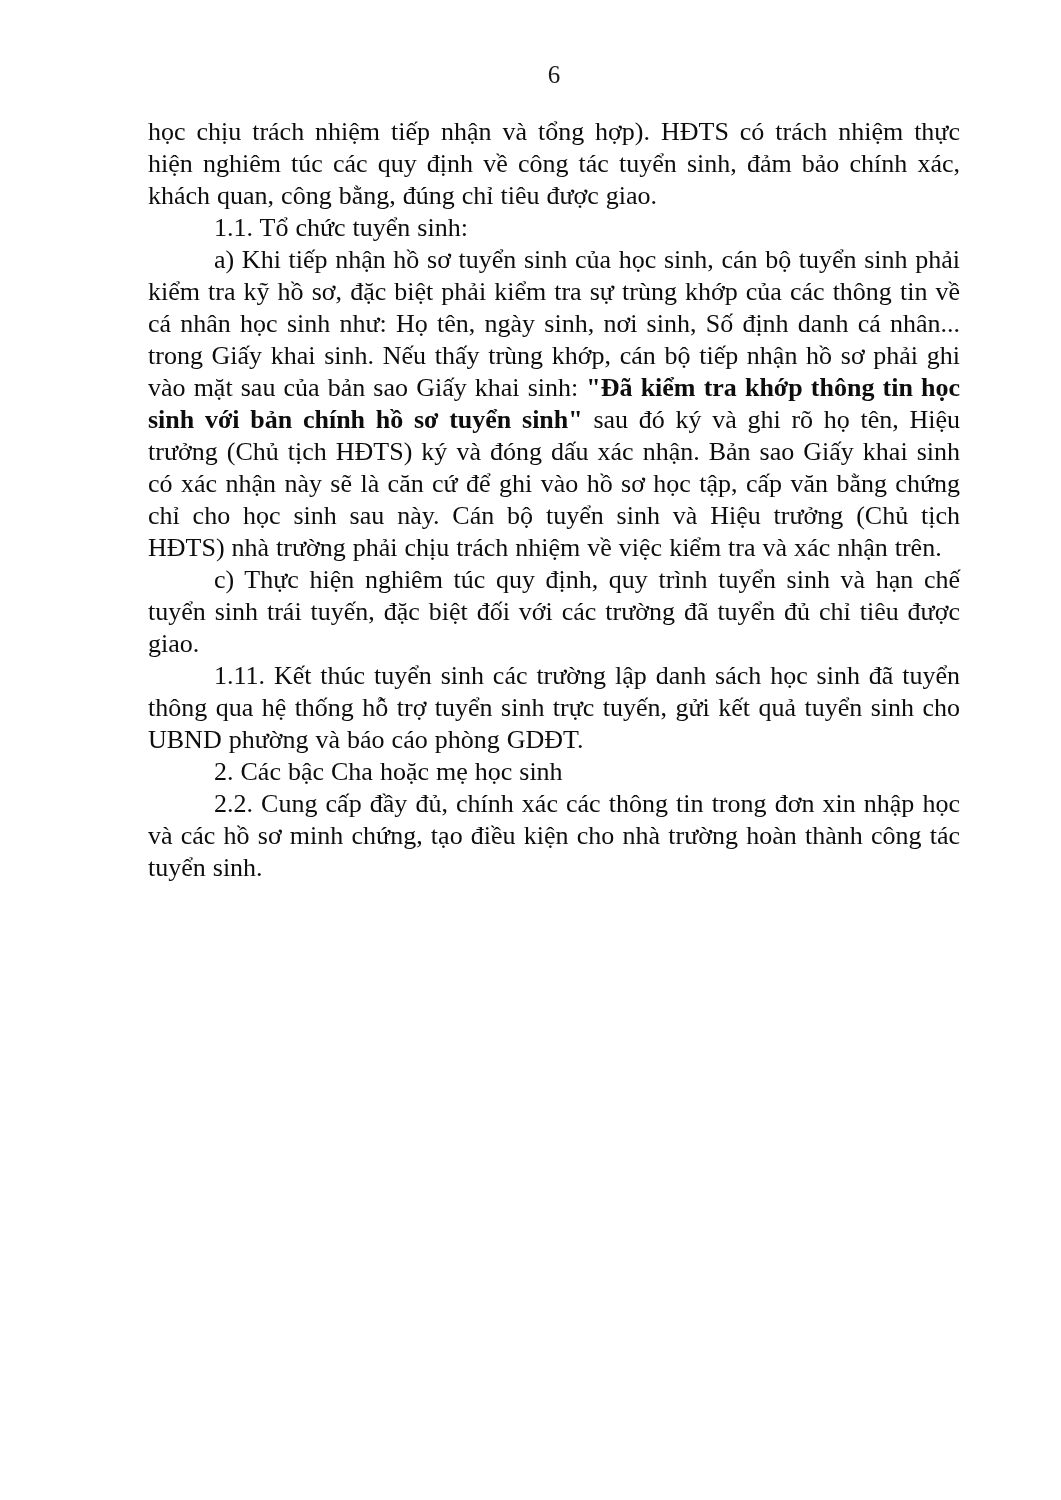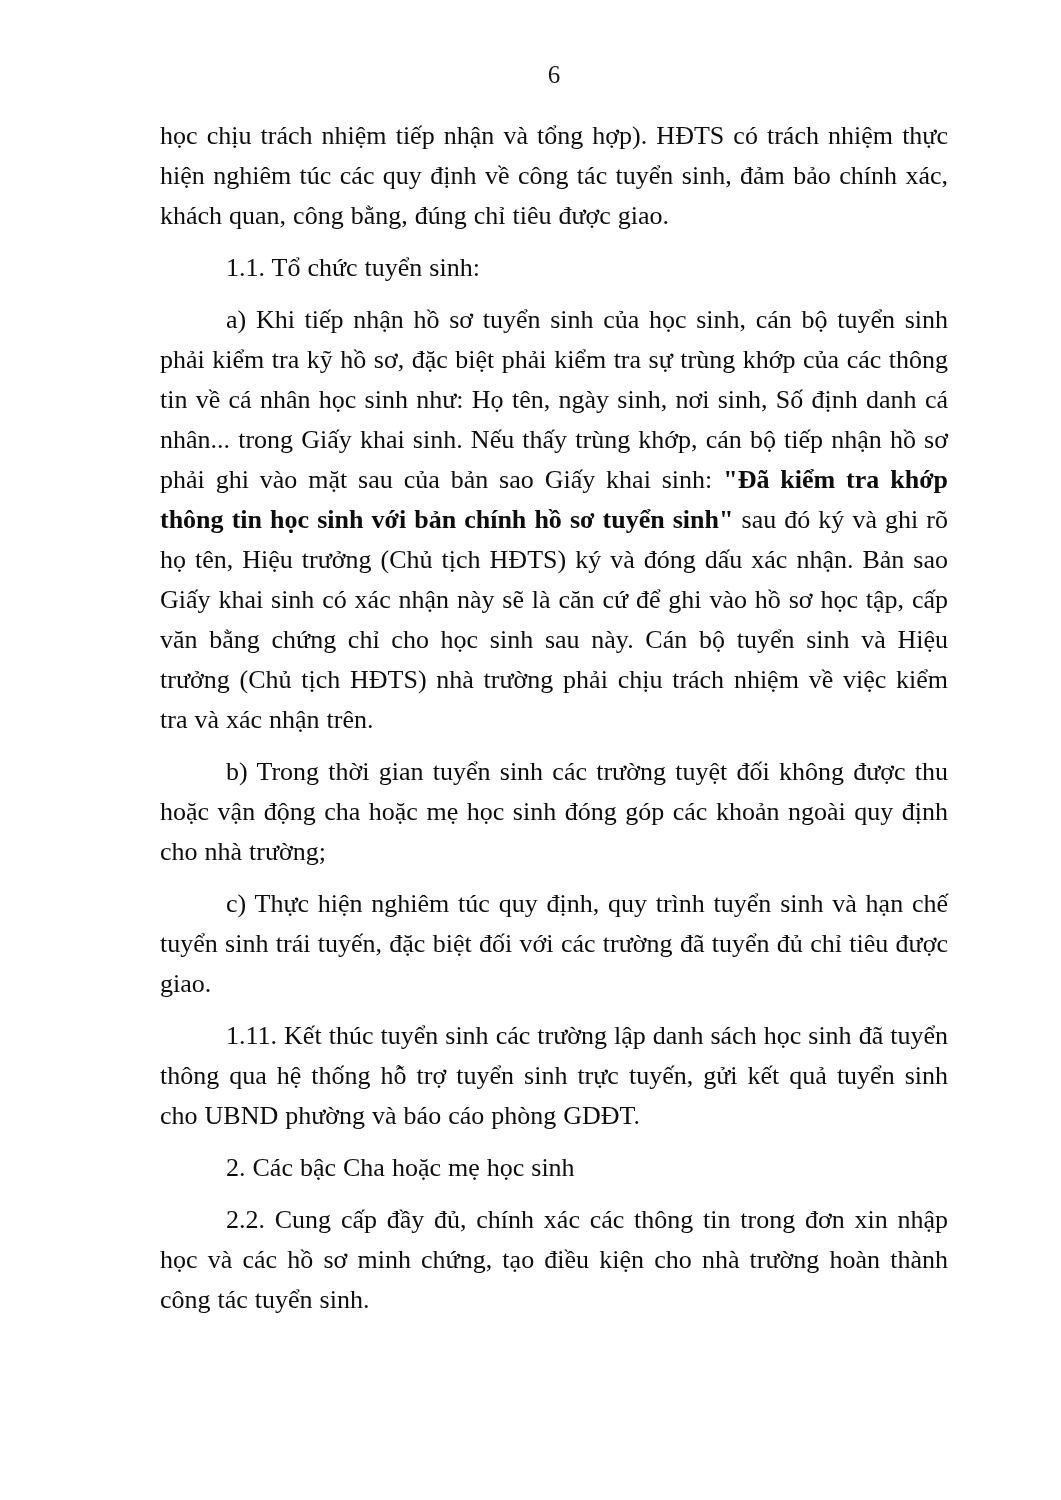--- a/index.html
+++ b/index.html
@@ -22,23 +22,23 @@
     background: #ffffff;
   }
   .page-number {
     text-align: center;
     font-size: 25px;
     line-height: 30px;
     margin-bottom: 26px;
     color: #1a1a1a;
   }
   .content p.para {
-    margin: 12px;
+    margin: 0;
     font-size: 26px;
-    line-height: 40px;
+    line-height: 32px;
     text-align: justify;
     text-indent: 66px;
     word-spacing: 0.5px;
   }
   .content p.para.no-indent {
     text-indent: 0;
   }
   .content b {
     font-weight: bold;
   }
@@ -49,21 +49,20 @@
 <div class="page">
   <div class="page-number">6</div>
 
   <div class="content">
     <p class="para no-indent">học chịu trách nhiệm tiếp nhận và tổng hợp). HĐTS có trách nhiệm thực hiện nghiêm túc các quy định về công tác tuyển sinh, đảm bảo chính xác, khách quan, công bằng, đúng chỉ tiêu được giao.</p>
 
     <p class="para">1.1. Tổ chức tuyển sinh:</p>
 
     <p class="para"><span>a) Khi tiếp nhận hồ sơ tuyển sinh của học sinh, cán bộ tuyển sinh phải kiểm tra kỹ hồ sơ, đặc biệt phải kiểm tra sự trùng khớp của các thông tin về cá nhân học sinh như: Họ tên, ngày sinh, nơi sinh, Số định danh cá nhân... trong Giấy khai sinh. Nếu thấy trùng khớp, cán bộ tiếp nhận hồ sơ phải ghi vào mặt sau của bản sao Giấy khai sinh: </span><b>"Đã kiểm tra khớp thông tin học sinh với bản chính hồ sơ tuyển sinh"</b><span> sau đó ký và ghi rõ họ tên, Hiệu trưởng (Chủ tịch HĐTS) ký và đóng dấu xác nhận. Bản sao Giấy khai sinh có xác nhận này sẽ là căn cứ để ghi vào hồ sơ học tập, cấp văn bằng chứng chỉ cho học sinh sau này. Cán bộ tuyển sinh và Hiệu trưởng (Chủ tịch HĐTS) nhà trường phải chịu trách nhiệm về việc kiểm tra và xác nhận trên.</span></p>
 
-    <p class="para">b) Trong thời gian tuyển sinh các trường tuyệt đối không được thu hoặc vận động cha hoặc mẹ học sinh đóng góp các khoản ngoài quy định cho nhà trường;</p>
 
     <p class="para">c) Thực hiện nghiêm túc quy định, quy trình tuyển sinh và hạn chế tuyển sinh trái tuyến, đặc biệt đối với các trường đã tuyển đủ chỉ tiêu được giao.</p>
 
 
 
     <p class="para">1.11. Kết thúc tuyển sinh các trường lập danh sách học sinh đã tuyển thông qua hệ thống hỗ trợ tuyển sinh trực tuyến, gửi kết quả tuyển sinh cho UBND phường và báo cáo phòng GDĐT.</p>
 
     <p class="para">2. Các bậc Cha hoặc mẹ học sinh</p>
 
 

